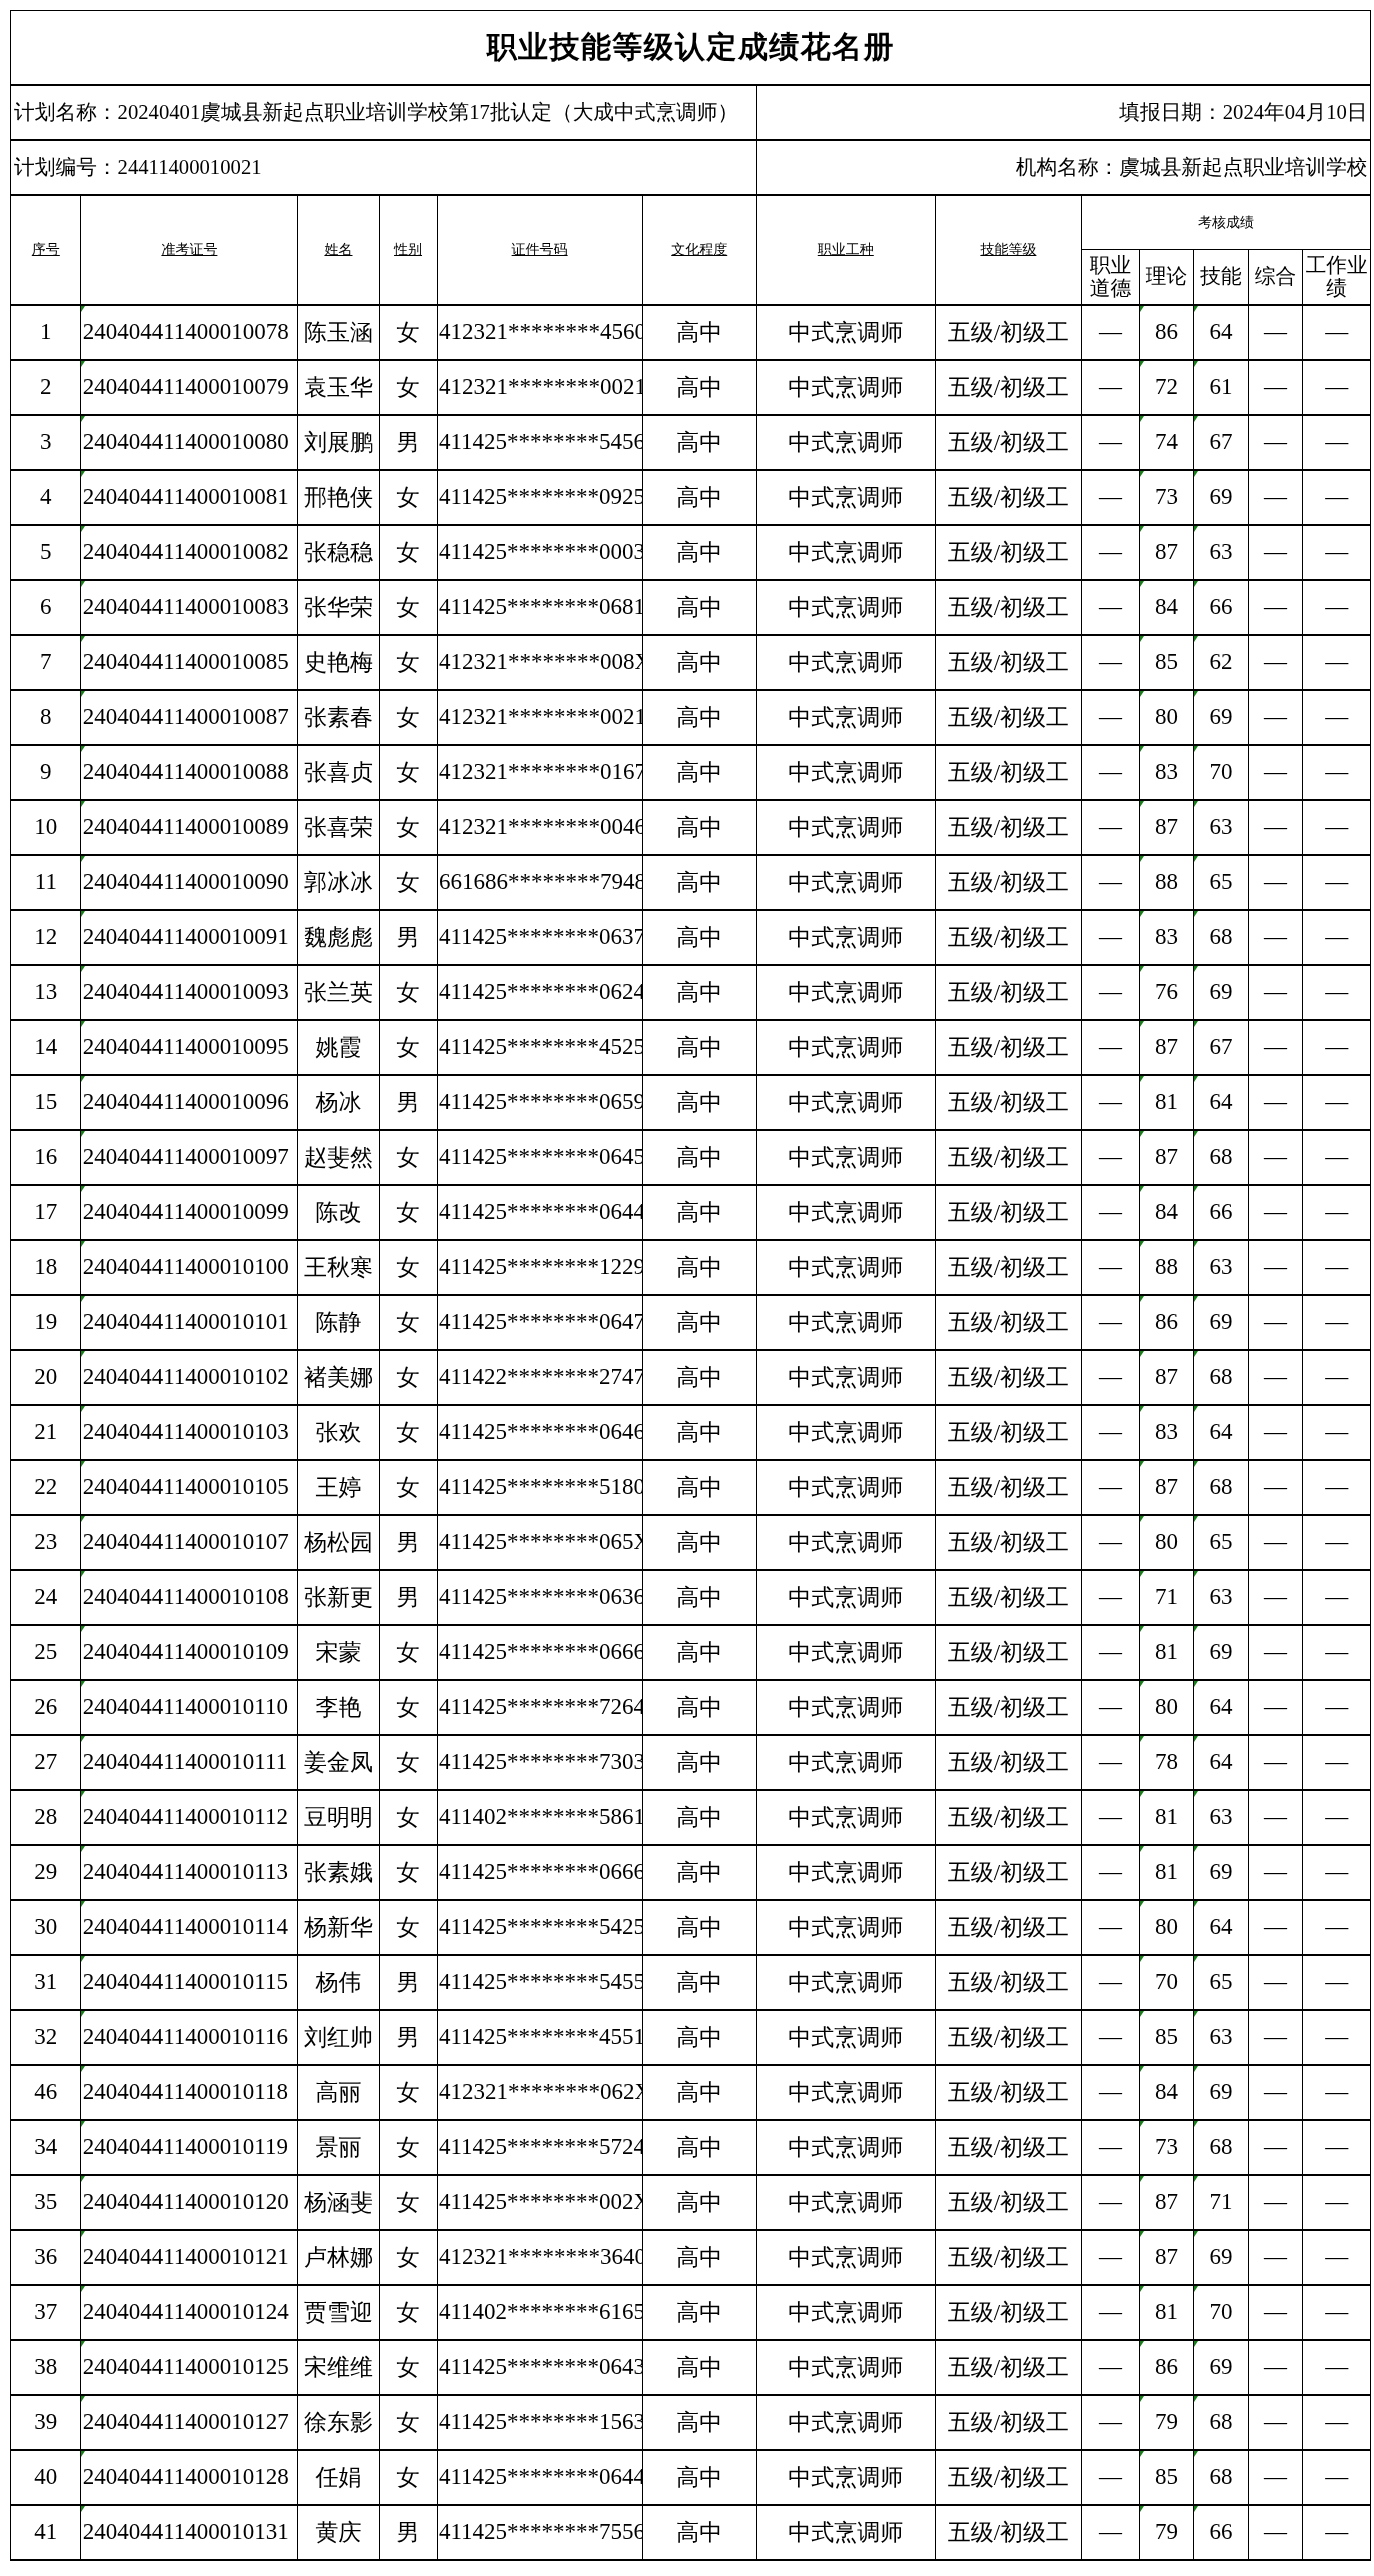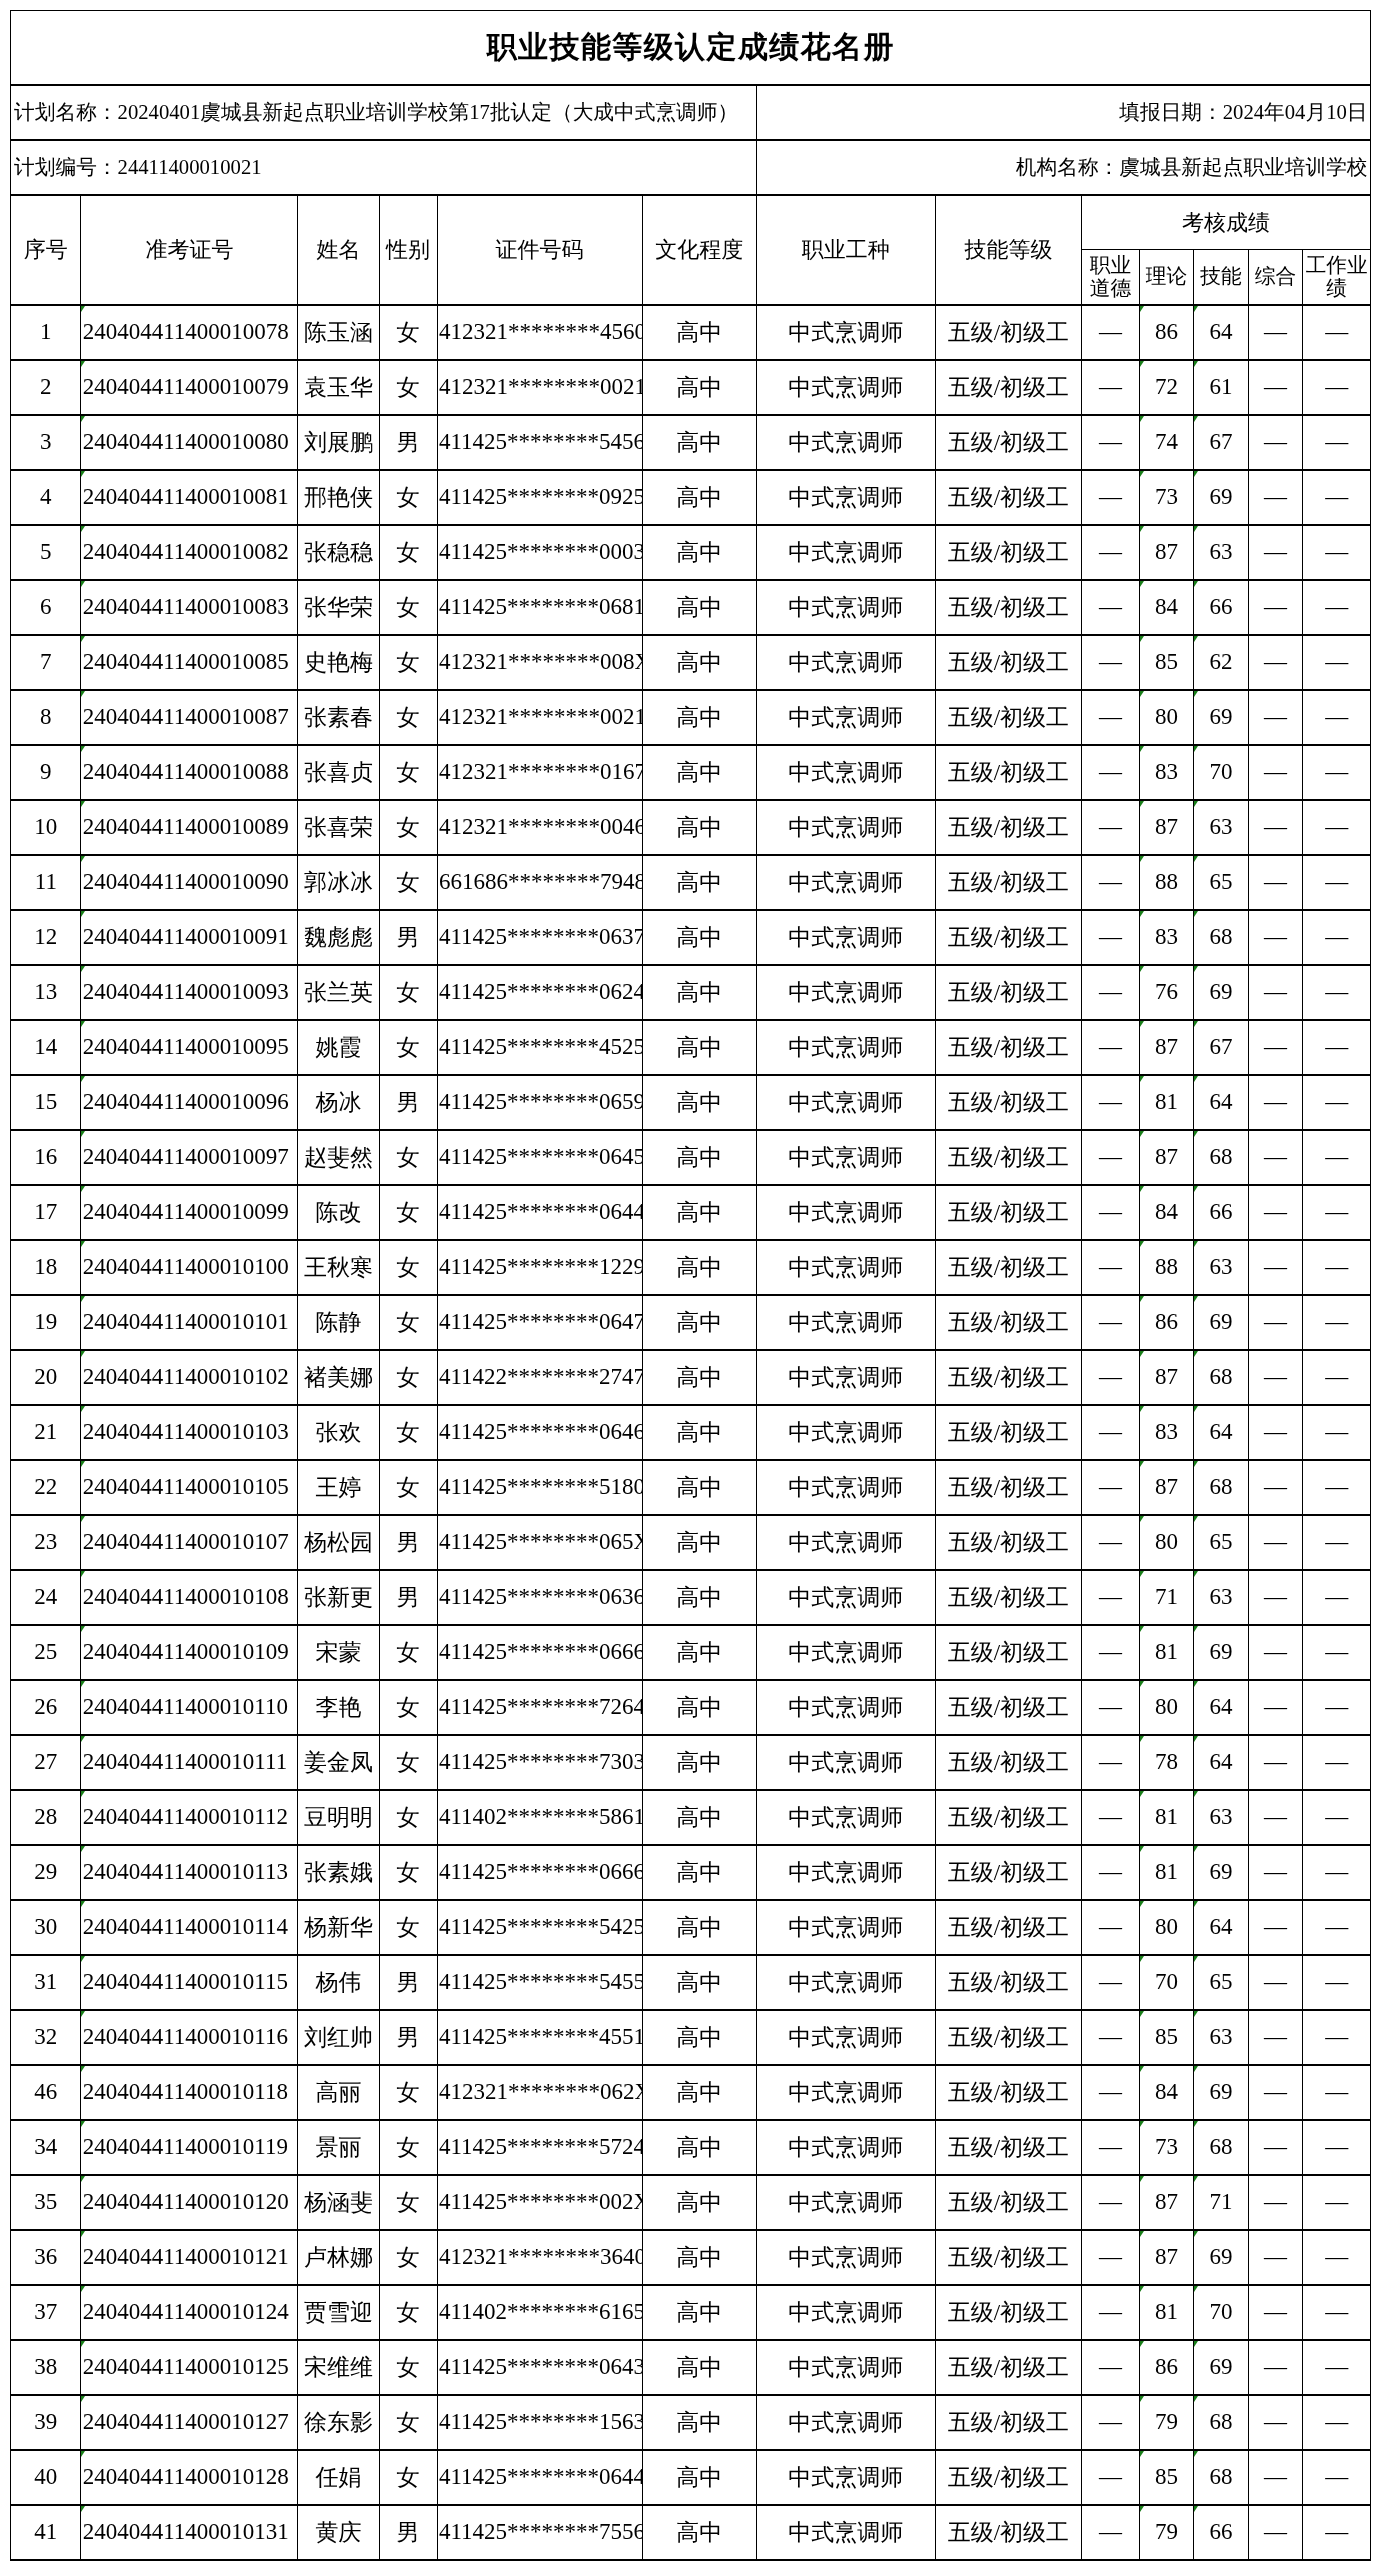--- a/index.html
+++ b/index.html
@@ -9,24 +9,24 @@
   table.roster { border-collapse: collapse; table-layout: fixed; width: 1361px; }
   table.roster td { border: 1.4px solid #000; padding: 0; vertical-align: middle; overflow: hidden;
                     position: relative; box-sizing: border-box; }
   .title-cell { height: 74px; text-align: center; font-family: "DejaVu Sans", "Liberation Sans", sans-serif;
                 font-weight: bold; font-size: 30px; letter-spacing: 1.4px; border-bottom-width: 2.8px !important; }
   .meta-cell { font-size: 20.7px; line-height: 26px; padding: 0 2.8px !important; font-family: Liberation Serif, serif; }
   .meta-left { text-align: left; }
   .meta-right { text-align: right; margin-top: 8px; }
   .meta-row1 td { height: 55px; border-bottom-width: 2.8px !important; }
   .meta-row2 td { height: 55px; border-bottom-width: 2.8px !important; }
-  .hdr { text-align: center; font-size: 22px; line-height: 26px; }
+  .hdr { text-align: center; font-size: 14px; line-height: 26px; }
   .hdr-top { height: 55px; }
   .hdr-sub { height: 55px; font-size: 20.7px; line-height: 23.4px; border-bottom-width: 2.8px !important; }
-  .hdr-main { border-bottom-width: 2.8px !important; }
+  .hdr-main { border-bottom-width: 2.8px !important; text-decoration: underline; }
   tr.data-row td { height: 55px; text-align: center; font-size: 23px; border-bottom-width: 2.1px; }
   td.num-left { text-align: center; padding-left: 1.4px !important; }
   td.id-left { text-align: left !important; padding-left: 1.4px !important; }
   .flag::before { content: ""; position: absolute; left: 0; top: 0; width: 0; height: 0;
                   border-top: 6.2px solid #1a7f1a; border-right: 4.8px solid transparent; }
 </style>
 </head>
 <body>
 
 <div class="sheet">

